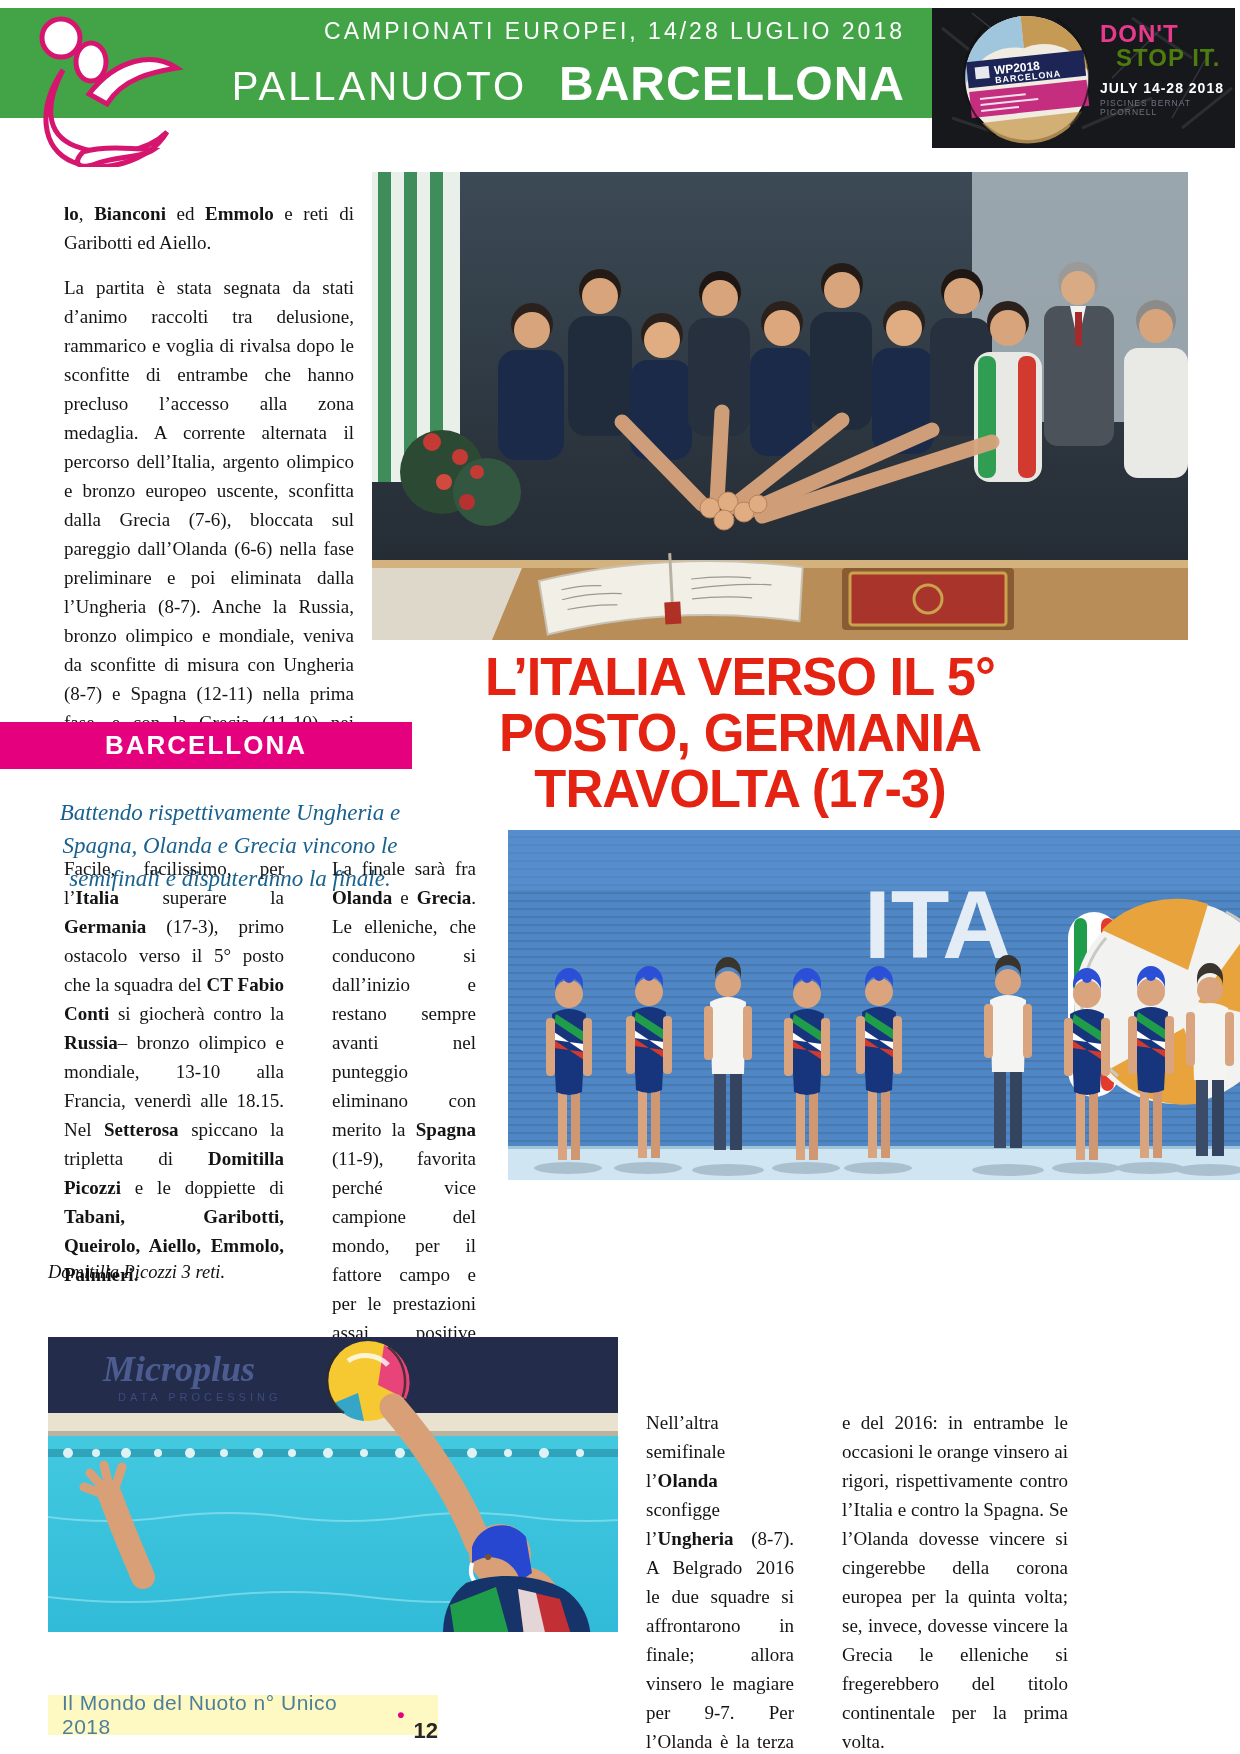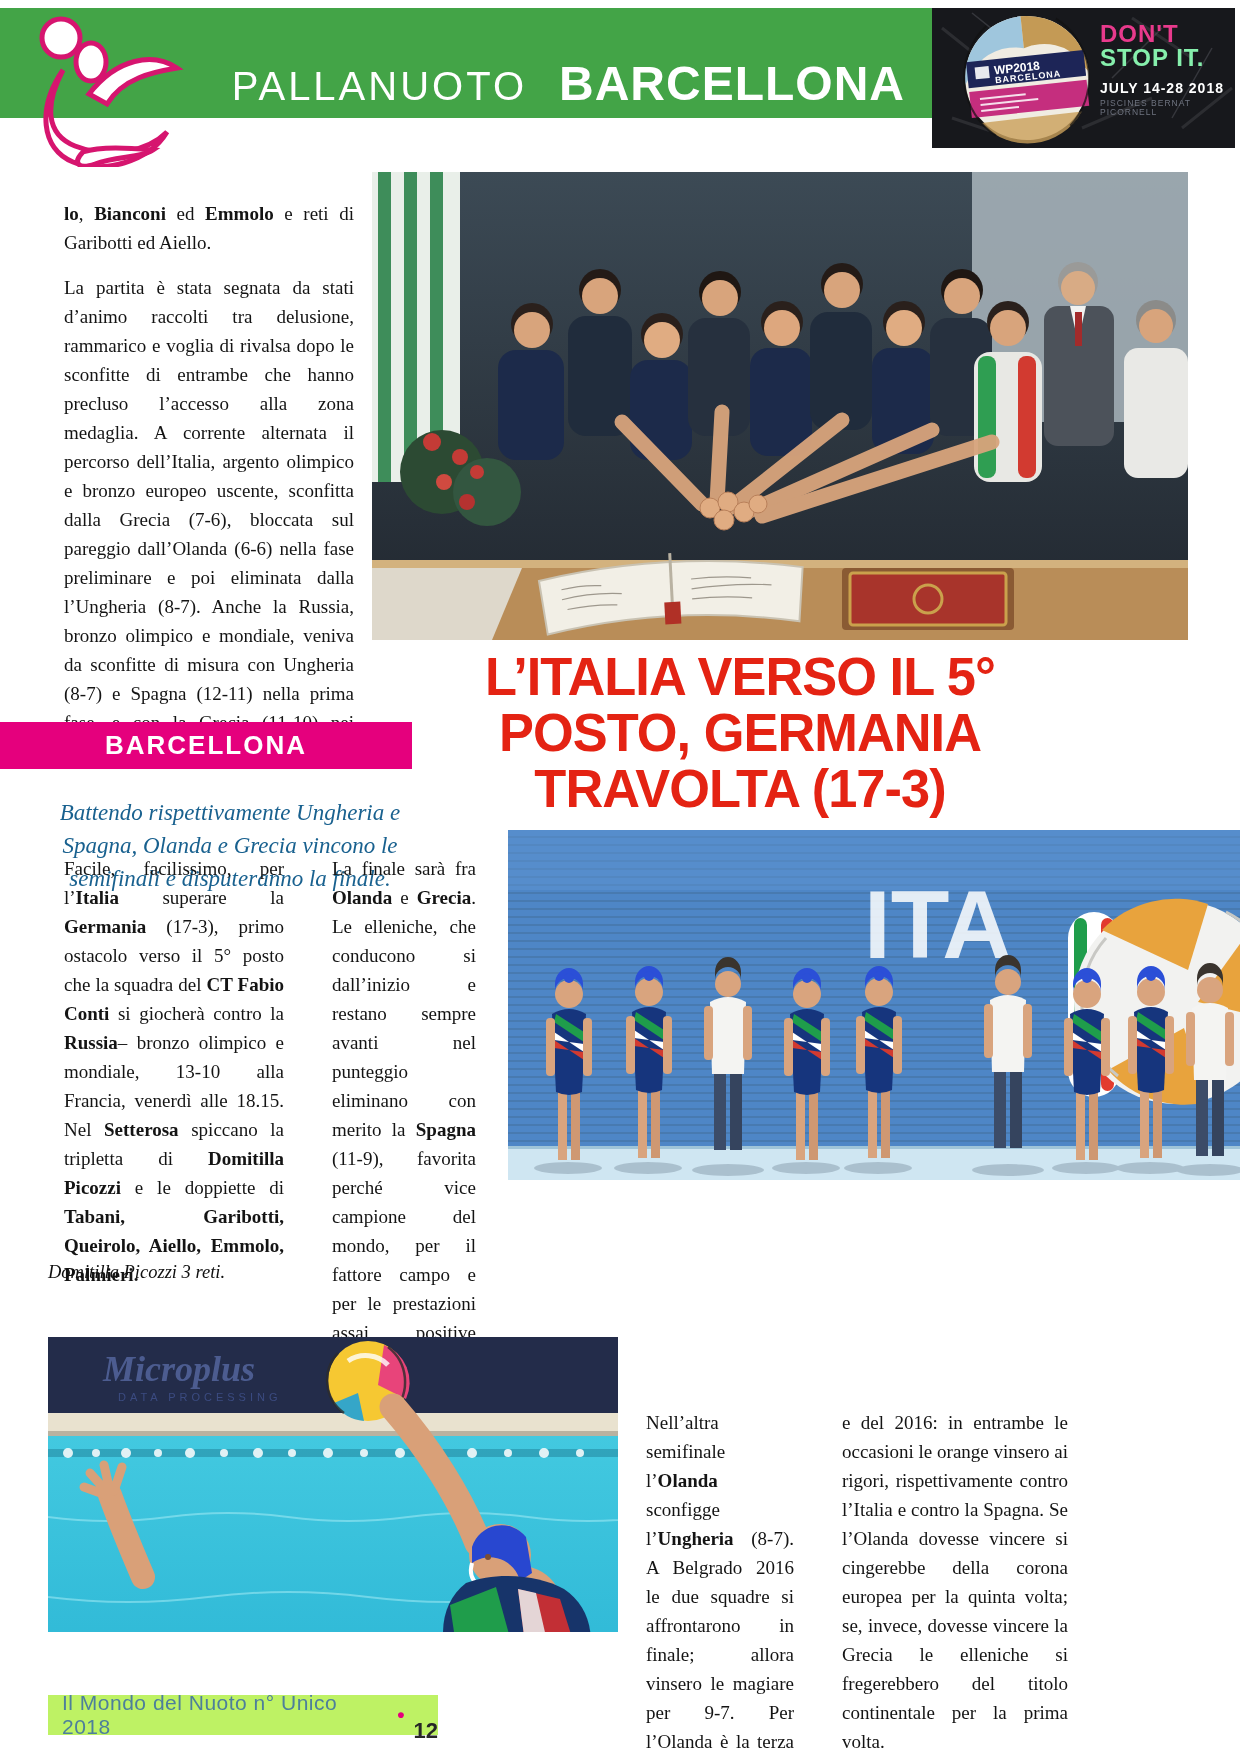--- a/index.html
+++ b/index.html
@@ -10,21 +10,21 @@
   .kicker{position:absolute;top:18px;right:335px;color:#fff;font-family:"Liberation Sans",sans-serif;
           font-size:23px;letter-spacing:3px;font-weight:400;white-space:nowrap;}
   .bar-title{position:absolute;top:56px;right:335px;display:flex;align-items:baseline;gap:32px;color:#fff;
              font-family:"Liberation Sans",sans-serif;white-space:nowrap;}
   .bar-title .light{font-size:40px;font-weight:400;letter-spacing:3px;}
   .bar-title .bold{font-size:48px;font-weight:700;letter-spacing:1px;}
   .logo-box{position:absolute;left:25px;top:12px;width:165px;height:155px;z-index:3;}
   .promo{position:absolute;left:932px;top:8px;width:303px;height:140px;background:#17181c;overflow:hidden;}
   .promo .txt{position:absolute;left:168px;top:14px;width:130px;font-family:"Liberation Sans",sans-serif;line-height:1.02;}
   .promo .dont{color:#e83a8c;font-size:24px;font-weight:700;letter-spacing:1px;}
-  .promo .stop{color:#86efac;font-size:24px;font-weight:700;letter-spacing:1px;}
+  .promo .stop{color:#4d7c0f;font-size:24px;font-weight:700;letter-spacing:1px;margin-left:16px;}
   .promo .dates{color:#ffffff;font-size:14px;font-weight:700;margin-top:10px;letter-spacing:1px;}
   .promo .venue{color:#6f7480;font-size:8.5px;margin-top:4px;letter-spacing:1px;}
   
   .serif{font-size:19px;line-height:29px;text-align:justify;}
   .serif p{margin:16px;}
   .col-top-left{position:absolute;left:48px;top:183px;width:322px;}
   .col-a{position:absolute;left:48px;top:838px;width:252px;}
   .col-b{position:absolute;left:316px;top:838px;width:176px;}
   .col-c{position:absolute;left:630px;top:1392px;width:180px;}
   .col-d{position:absolute;left:826px;top:1392px;width:258px;}
@@ -37,33 +37,34 @@
               font-style:italic;font-size:23px;line-height:33px;}
   .headline{position:absolute;left:440px;top:648px;width:600px;text-align:center;color:#e42313;
             font-family:"Liberation Sans",sans-serif;font-weight:700;font-size:54px;line-height:56px;
             letter-spacing:-1px;transform:scaleX(.97);transform-origin:center top;}
   
   .photo{position:absolute;overflow:hidden;}
   .photo-top{left:372px;top:172px;width:816px;height:468px;}
   .photo-mid{left:508px;top:830px;width:732px;height:350px;}
   .photo-bottom{left:48px;top:1337px;width:570px;height:295px;}
   
-  .footer-box{position:absolute;left:48px;top:1695px;width:390px;height:40px;background:#bef264;z-index:5;
+  .footer-box{position:absolute;left:48px;top:1695px;width:390px;height:40px;background:#fef9c3;z-index:5;
               display:flex;align-items:center;gap:9px;padding-left:14px;box-sizing:border-box;
               font-family:"Liberation Sans",sans-serif;}
   .footer-box .name{color:#4d7f9b;font-size:21px;letter-spacing:.5px;}
   .footer-box .dot{color:#e5007d;font-size:21px;font-weight:700;}
   .footer-box .num{color:#262626;font-size:22px;font-weight:700;margin-top:32px;}
 </style>
 </head>
 <body>
 
 <div class="page">
 
   <div class="green-bar"></div>
+  <div class="kicker">CAMPIONATI EUROPEI, 14/28 LUGLIO 2018</div>
   <div class="bar-title">
     <span class="light">PALLANUOTO</span>
     <span class="bold">BARCELLONA</span>
   </div>
 
   <div class="logo-box">
     <svg viewBox="0 0 165 155" width="165" height="155">
       <g fill="#ffffff" stroke="#d6156f" stroke-width="5">
         <circle cx="36" cy="26" r="19"></circle>
         <path d="M64,82 C92,46 128,40 152,56 C128,60 98,66 82,92 Z"></path>

